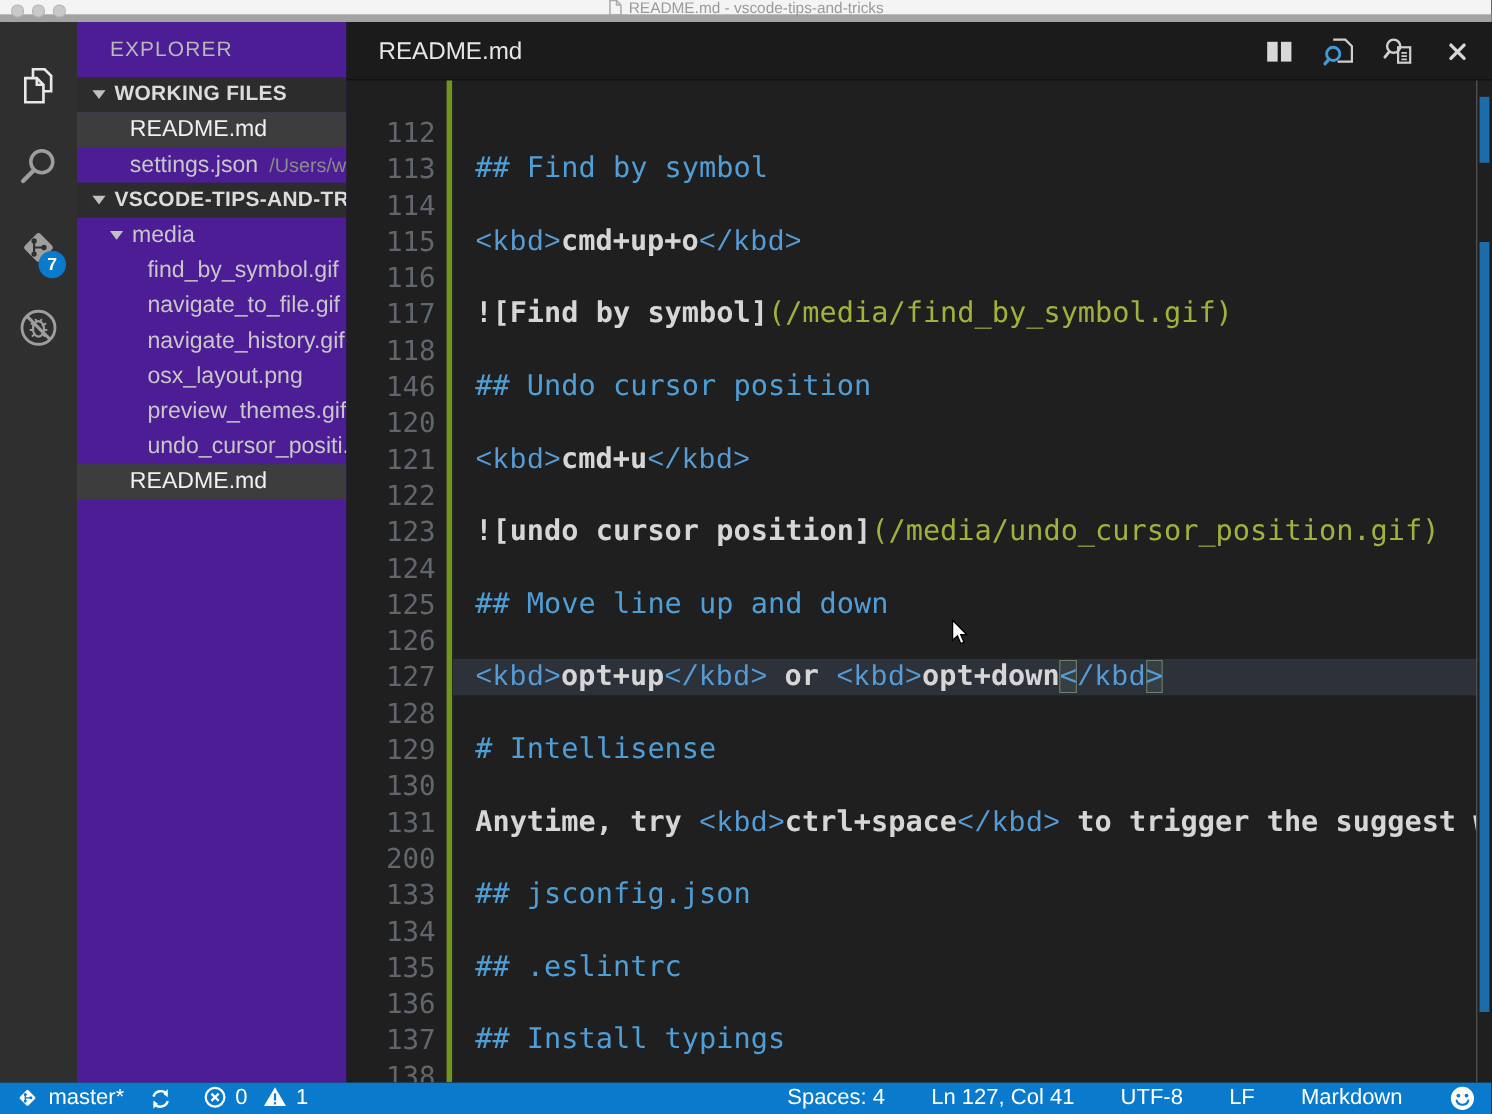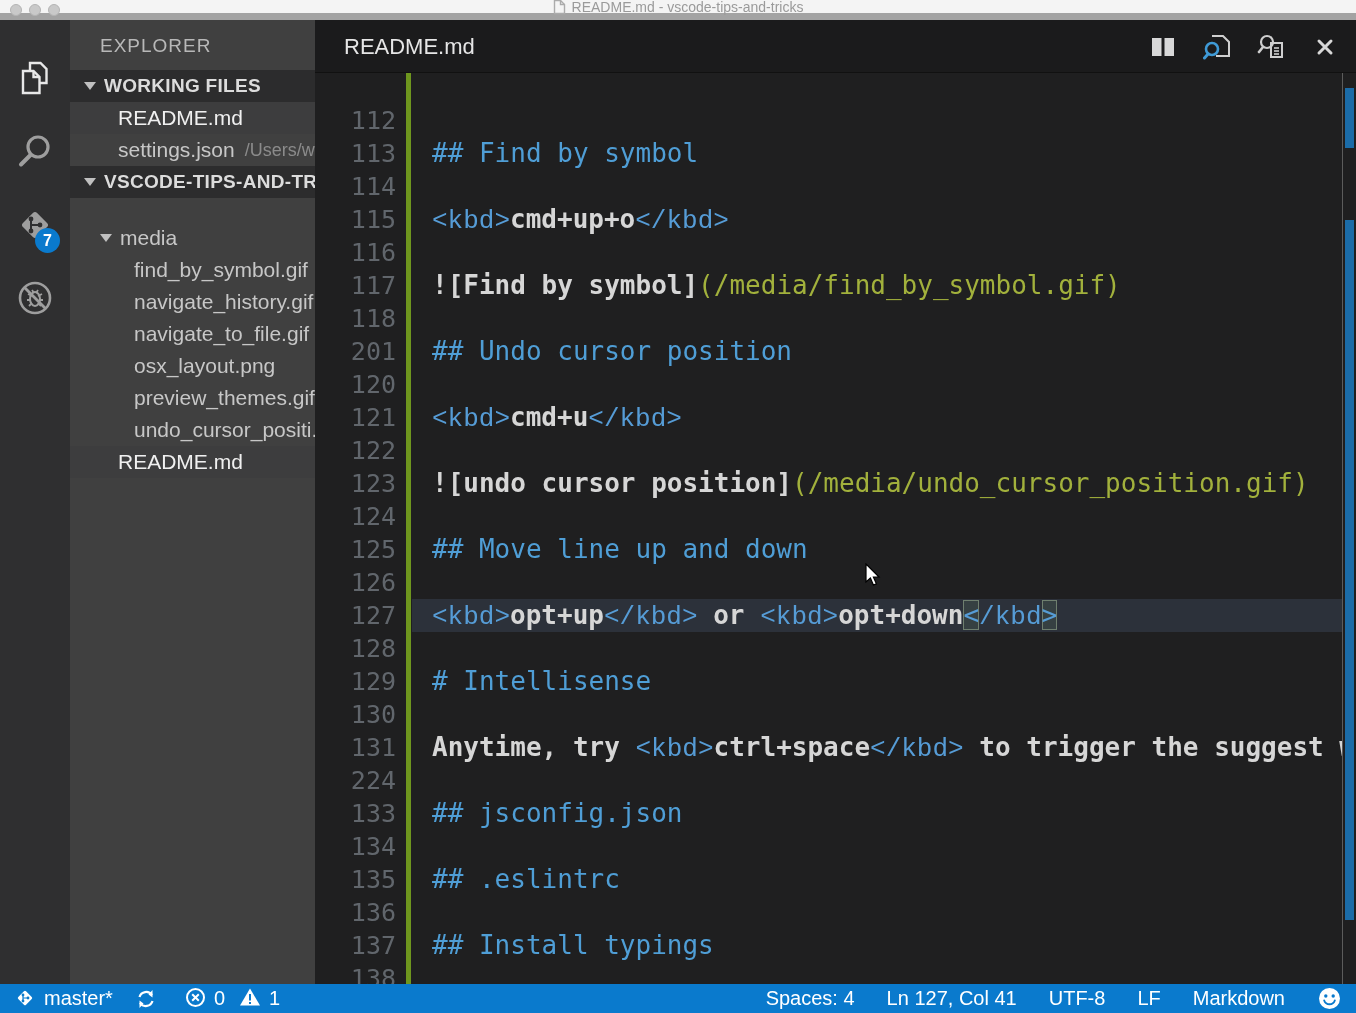--- a/index.html
+++ b/index.html
@@ -21,21 +21,21 @@
   
   .activitybar { width:70px; background:#2f2f30; padding-top:22px;
                  display:flex; flex-direction:column; align-items:center; }
   .act-item { position:relative; width:70px; height:73px;
               display:flex; align-items:center; justify-content:center; }
   .badge { position:absolute; right:10px; bottom:8px; width:25px; height:25px;
            border-radius:50%; background:#0a7acd; color:#fff; font-size:16px;
            font-weight:bold; display:flex; align-items:center; justify-content:center; }
 
   
-  .sidebar { width:245px; background:#404040; color:#c7c7c7; overflow:hidden; }
+  .sidebar { width:245px; background:#4c1d95; color:#c7c7c7; overflow:hidden; }
   .sidebar-title { height:50px; line-height:52px; padding-left:30px;
                    font-size:19px; letter-spacing:1px; color:#b8b8b8; }
   .row { height:32px; display:flex; align-items:center; font-size:21px;
          white-space:nowrap; overflow:hidden; color:#c7c7c7; }
   .row.header { background:#2c2c2d; font-weight:bold; font-size:19px;
                 color:#dcdcdc; padding-left:14px; letter-spacing:.3px; }
   .row.sel { background:#3d3d3e; color:#f0f0f0; }
   .twisty { width:0; height:0; border:6px solid transparent;
             border-top:8px solid #c0c0c0; margin-right:8px; margin-top:6px; }
   .row .desc { font-size:18px; color:#8b8b8b; margin-left:10px; }
@@ -74,21 +74,21 @@
   .chg1 { top:15px; height:60px; }
   .chg2 { top:147px; height:700px; }
 
   .mouse-cursor { position:absolute; left:550px; top:490px; z-index:5; }
 
   
   .statusbar { height:29px; background:#0a7acd; color:#fff; display:flex;
                align-items:center; padding:0 14px; font-size:20px; }
   .sb-left, .sb-right { display:flex; align-items:center; }
   .sb-left  { gap:14px; }
-  .sb-right { margin-left:auto; gap:32px; }
+  .sb-right { margin-left:auto; gap:42px; }
   .sb-item { display:flex; align-items:flex-start; gap:8px; cursor:default; }
   svg { display:block; }
 </style>
 </head>
 <body>
 
 <div class="titlebar">
   <div class="traffic">
     <span></span>
     <span></span>
@@ -154,32 +154,32 @@
           <span>settings.json</span>
           <span class="desc">/Users/w...</span>
         </div>
       </div>
 
     <div class="row header">
       <span class="twisty"></span>
       <span>VSCODE-TIPS-AND-TRI...</span>
     </div>
     <div id="project-tree">
-        <div class="row" style="padding-left: 30px; margin-top: 24px;">
+        <div class="row" style="padding-left: 30px;">
           <span class="twisty"></span>
           <span>media</span>
         </div>
         <div class="row" style="padding-left: 64px;">
           <span>find_by_symbol.gif</span>
         </div>
         <div class="row" style="padding-left: 64px;">
+          <span>navigate_to_file.gif</span>
+        </div>
+        <div class="row" style="padding-left: 64px;">
           <span>navigate_history.gif</span>
-        </div>
-        <div class="row" style="padding-left: 64px;">
-          <span>navigate_to_file.gif</span>
         </div>
         <div class="row" style="padding-left: 64px;">
           <span>osx_layout.png</span>
         </div>
         <div class="row" style="padding-left: 64px;">
           <span>preview_themes.gif</span>
         </div>
         <div class="row" style="padding-left: 64px;">
           <span>undo_cursor_positi...</span>
         </div>
@@ -249,21 +249,21 @@
           </div>
           <div class="line">
             <span class="num">117</span>
             <div class="code"><span class="seg-t">![Find by symbol]</span><span class="seg-g">(/media/find_by_symbol.gif)</span></div>
           </div>
           <div class="line">
             <span class="num">118</span>
             <div class="code"></div>
           </div>
           <div class="line">
-            <span class="num">201</span>
+            <span class="num">146</span>
             <div class="code"><span class="seg-h">## Undo cursor position</span></div>
           </div>
           <div class="line">
             <span class="num">120</span>
             <div class="code"></div>
           </div>
           <div class="line">
             <span class="num">121</span>
             <div class="code"><span class="seg-k">&lt;kbd&gt;</span><span class="seg-t">cmd+u</span><span class="seg-k">&lt;/kbd&gt;</span></div>
           </div>
@@ -301,21 +301,21 @@
           </div>
           <div class="line">
             <span class="num">130</span>
             <div class="code"></div>
           </div>
           <div class="line">
             <span class="num">131</span>
             <div class="code"><span class="seg-t">Anytime, try </span><span class="seg-k">&lt;kbd&gt;</span><span class="seg-t">ctrl+space</span><span class="seg-k">&lt;/kbd&gt;</span><span class="seg-t"> to trigger the suggest wi</span></div>
           </div>
           <div class="line">
-            <span class="num">224</span>
+            <span class="num">200</span>
             <div class="code"></div>
           </div>
           <div class="line">
             <span class="num">133</span>
             <div class="code"><span class="seg-h">## jsconfig.json</span></div>
           </div>
           <div class="line">
             <span class="num">134</span>
             <div class="code"></div>
           </div>

